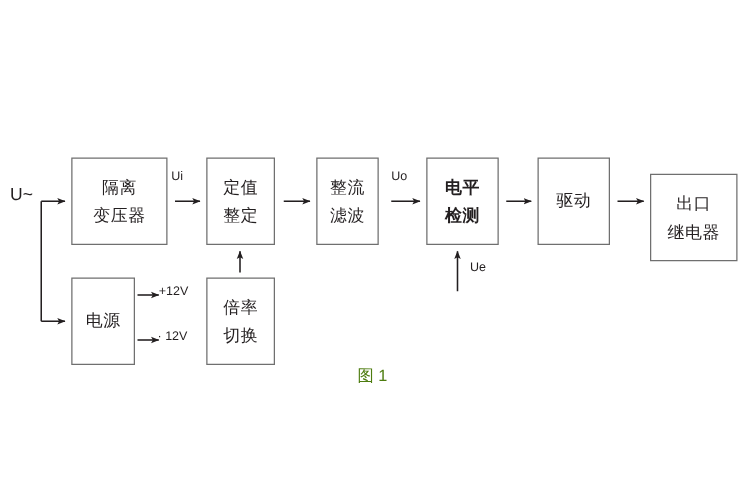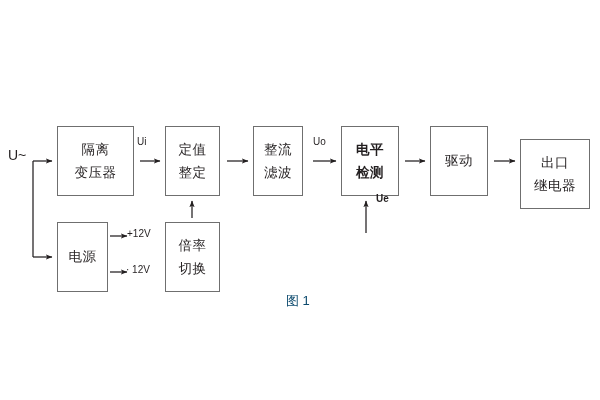--- a/index.html
+++ b/index.html
@@ -44,21 +44,21 @@
   .label {
     position: absolute;
     font-size: 10px;
     color: #231f20;
     white-space: nowrap;
     line-height: 1;
   }
   .caption {
     position: absolute;
     font-size: 13px;
-    color: #0c4a6e;
+    color: #4d7c0f;
     white-space: nowrap;
     line-height: 1;
   }
 
   
   #wires {
     position: absolute;
     left: 0;
     top: 0;
     width: 600px;
@@ -140,21 +140,21 @@
     <span class="line1">出口</span>
     <span class="line2">继电器</span>
   </div>
 
   <div class="label" style="left:8px;  top:148px; font-size:14px;">U~</div>
 
   <div class="label" style="left:137px; top:137px;">Ui</div>
 
   <div class="label" style="left:313px; top:137px;">Uo</div>
 
-  <div class="label" style="left:376px; top:194px;font-weight:bold;">Ue</div>
+  <div class="label" style="left:376px; top:210px;">Ue</div>
 
   <div class="label" style="left:127px; top:229px;">+12V</div>
 
   <div class="label" style="left:126px; top:265px;">· 12V</div>
 
   <div class="caption" style="left:286px; top:294px;">图 1</div>
 
 </div>
 
 </body></html>

